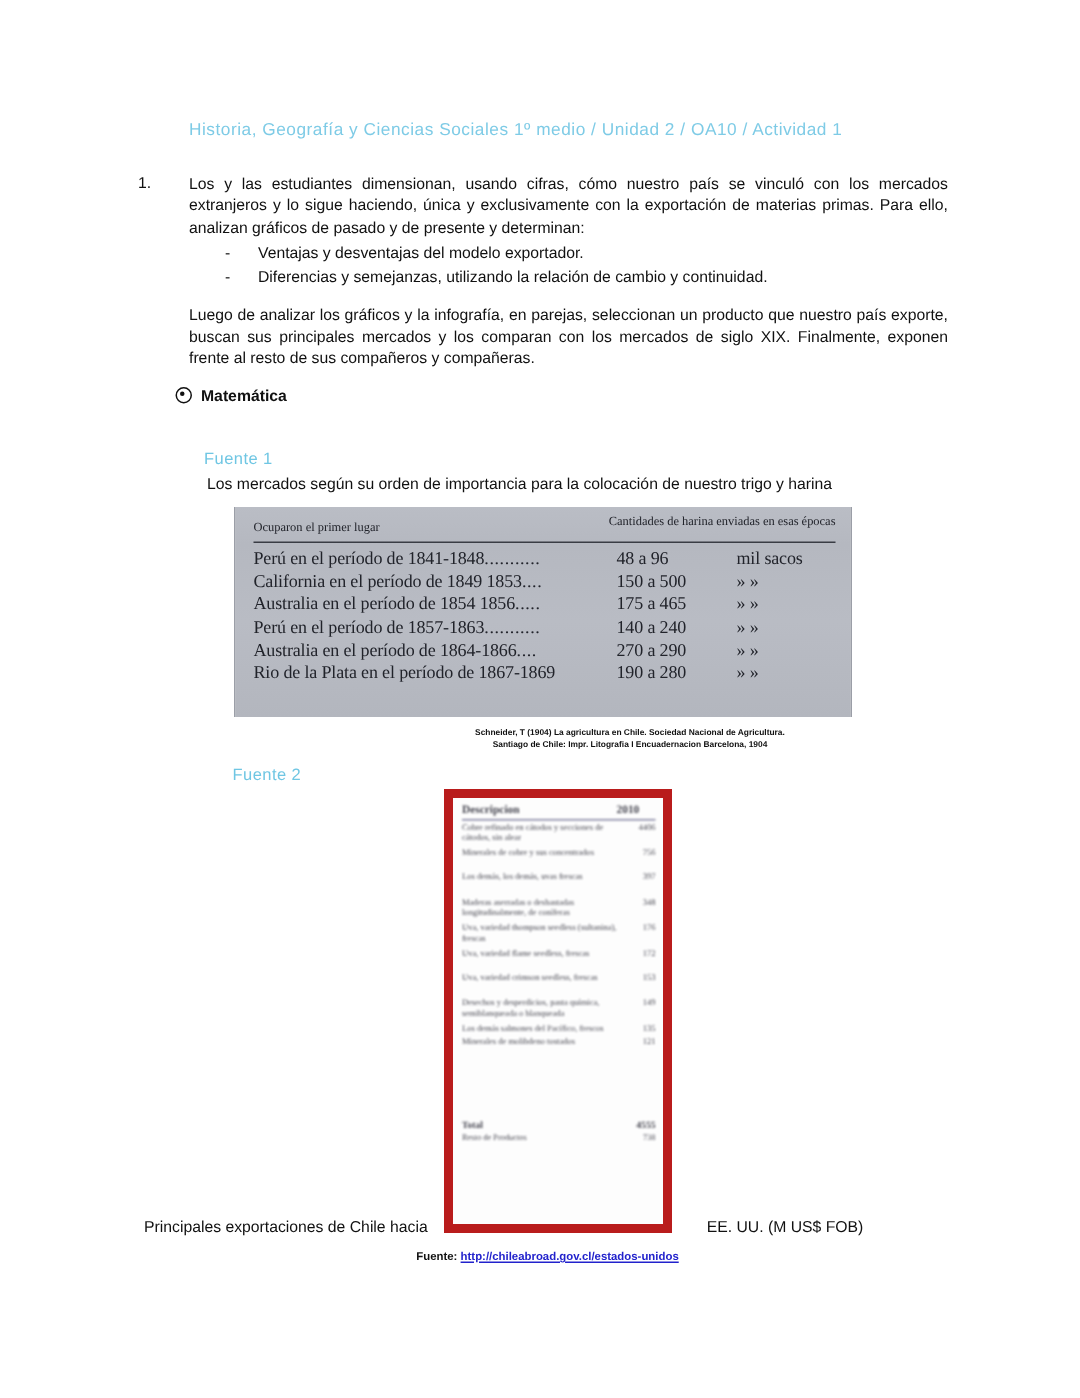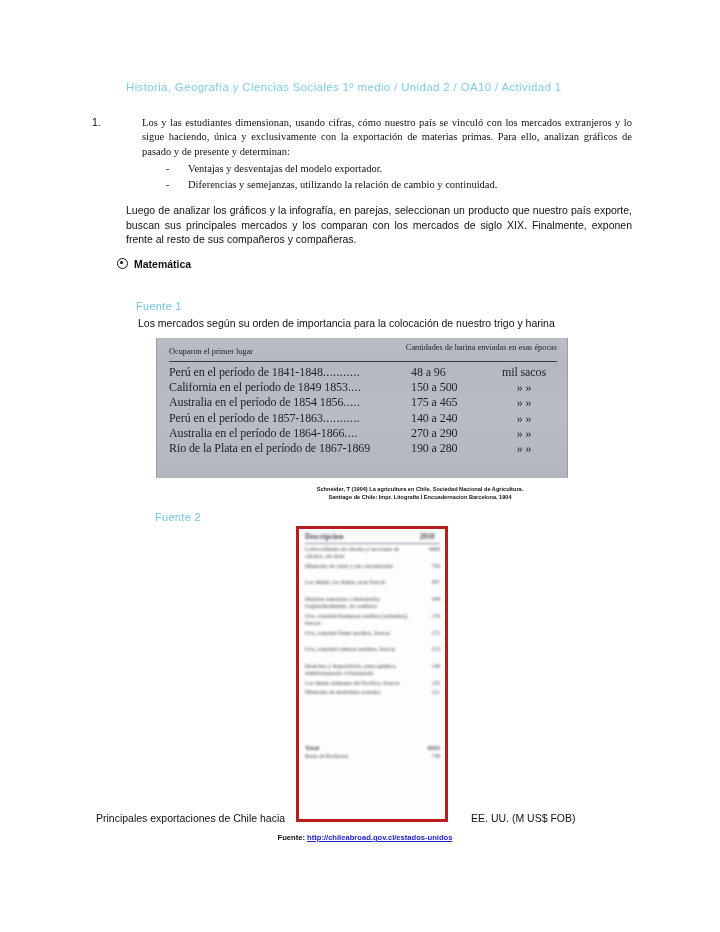--- a/index.html
+++ b/index.html
@@ -45,26 +45,25 @@
     width: 540px;
   }
   .act-num {
     position: absolute;
     left: 0;
     top: 0;
     font-size: 10.5px;
     color: #111;
   }
   .act-body {
-    margin-left: 50px;
+    margin-left: 34px;
     font-size: 10.5px;
     line-height: 14.4px;
     text-align: justify;
     color: #111;
-    font-family: Liberation Serif, serif;
   }
   .bullets {
     margin: 2px 0 0 0;
     padding: 0;
     list-style: none;
   }
   .bullets li {
     position: relative;
     padding-left: 46px;
     font-size: 10.5px;
@@ -185,21 +184,20 @@
   }
   .scan1-row .c-qty {
     width: 86px;
     text-align: left;
     padding-left: 6px;
     white-space: nowrap;
   }
   .scan1-row .c-unit {
     flex: 1;
     white-space: nowrap;
-    text-align: center;
   }
   .scan1-row .leader {
     letter-spacing: 0.4px;
   }
 
   
   .cite1 {
     position: absolute;
     left: 240px;
     top: 486px;
@@ -212,41 +210,41 @@
   }
 
   
   .scan2 {
     position: absolute;
     left: 296px;
     top: 526px;
     width: 152px;
     height: 296px;
     background: #fdfdfd;
-    border: 3px solid #b91c1c;
+    border: 6px solid #b91c1c;
     font-family: "Liberation Serif", serif;
     color: #2a2a36;
     overflow: hidden;
     padding: 0;
   }
   .scan2-inner {
     filter: blur(0.85px);
     opacity: 0.88;
     padding: 3px 5px 0 6px;
   }
   .scan2-headrow {
     display: flex;
     font-size: 7.6px;
     font-weight: bold;
     padding-bottom: 2px;
     border-bottom: 1.4px solid #6f6f91;
     margin-bottom: 2px;
   }
   .scan2-headrow .d { flex: 1; }
-  .scan2-headrow .y { width: 26px; text-align: center; }
+  .scan2-headrow .y { width: 26px; text-align: left; }
   .scan2-row {
     display: flex;
     align-items: flex-start;
     font-size: 5.7px;
     line-height: 7.3px;
     margin-bottom: 2.4px;
   }
   .scan2-row .d {
     flex: 1;
     padding-right: 3px;

